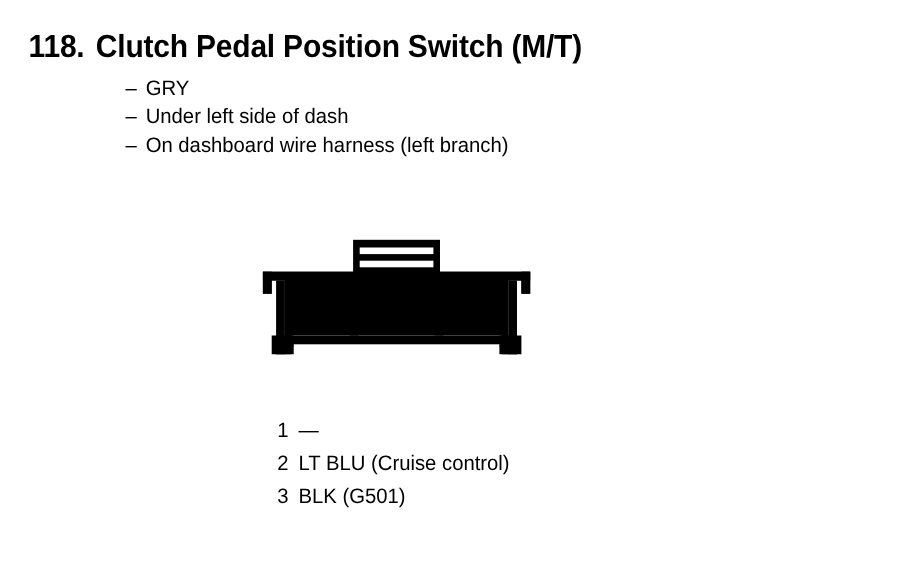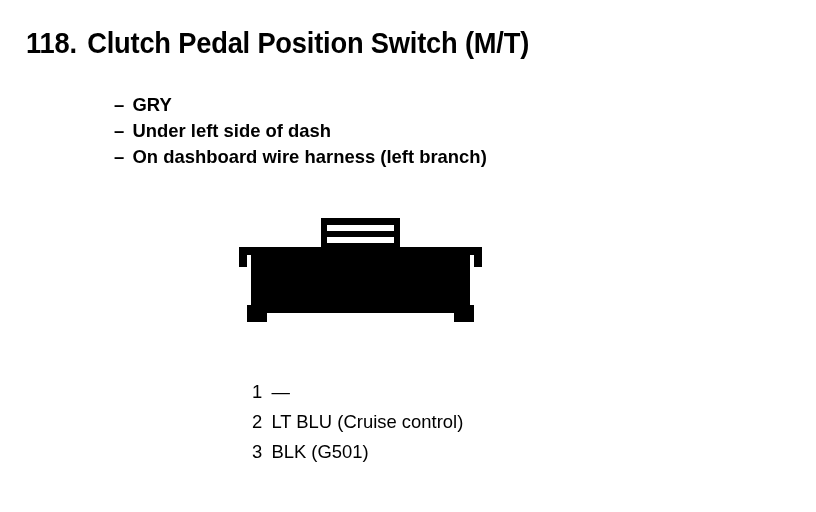--- a/index.html
+++ b/index.html
@@ -39,23 +39,22 @@
     transform-origin: left top;
   }
   .title .num {
     margin-right: 11px;
   }
 
   
   .bullets {
     position: absolute;
     left: 114px;
-    top: 92px;
+    top: 68px;
     line-height: 26px;
-    font-weight: bold;
   }
   .bullet-row {
     font-size: 19px;
     white-space: nowrap;
     height: 26px;
     transform: scaleX(0.97);
     transform-origin: left top;
   }
   .bullet-dash {
     display: inline-block;

